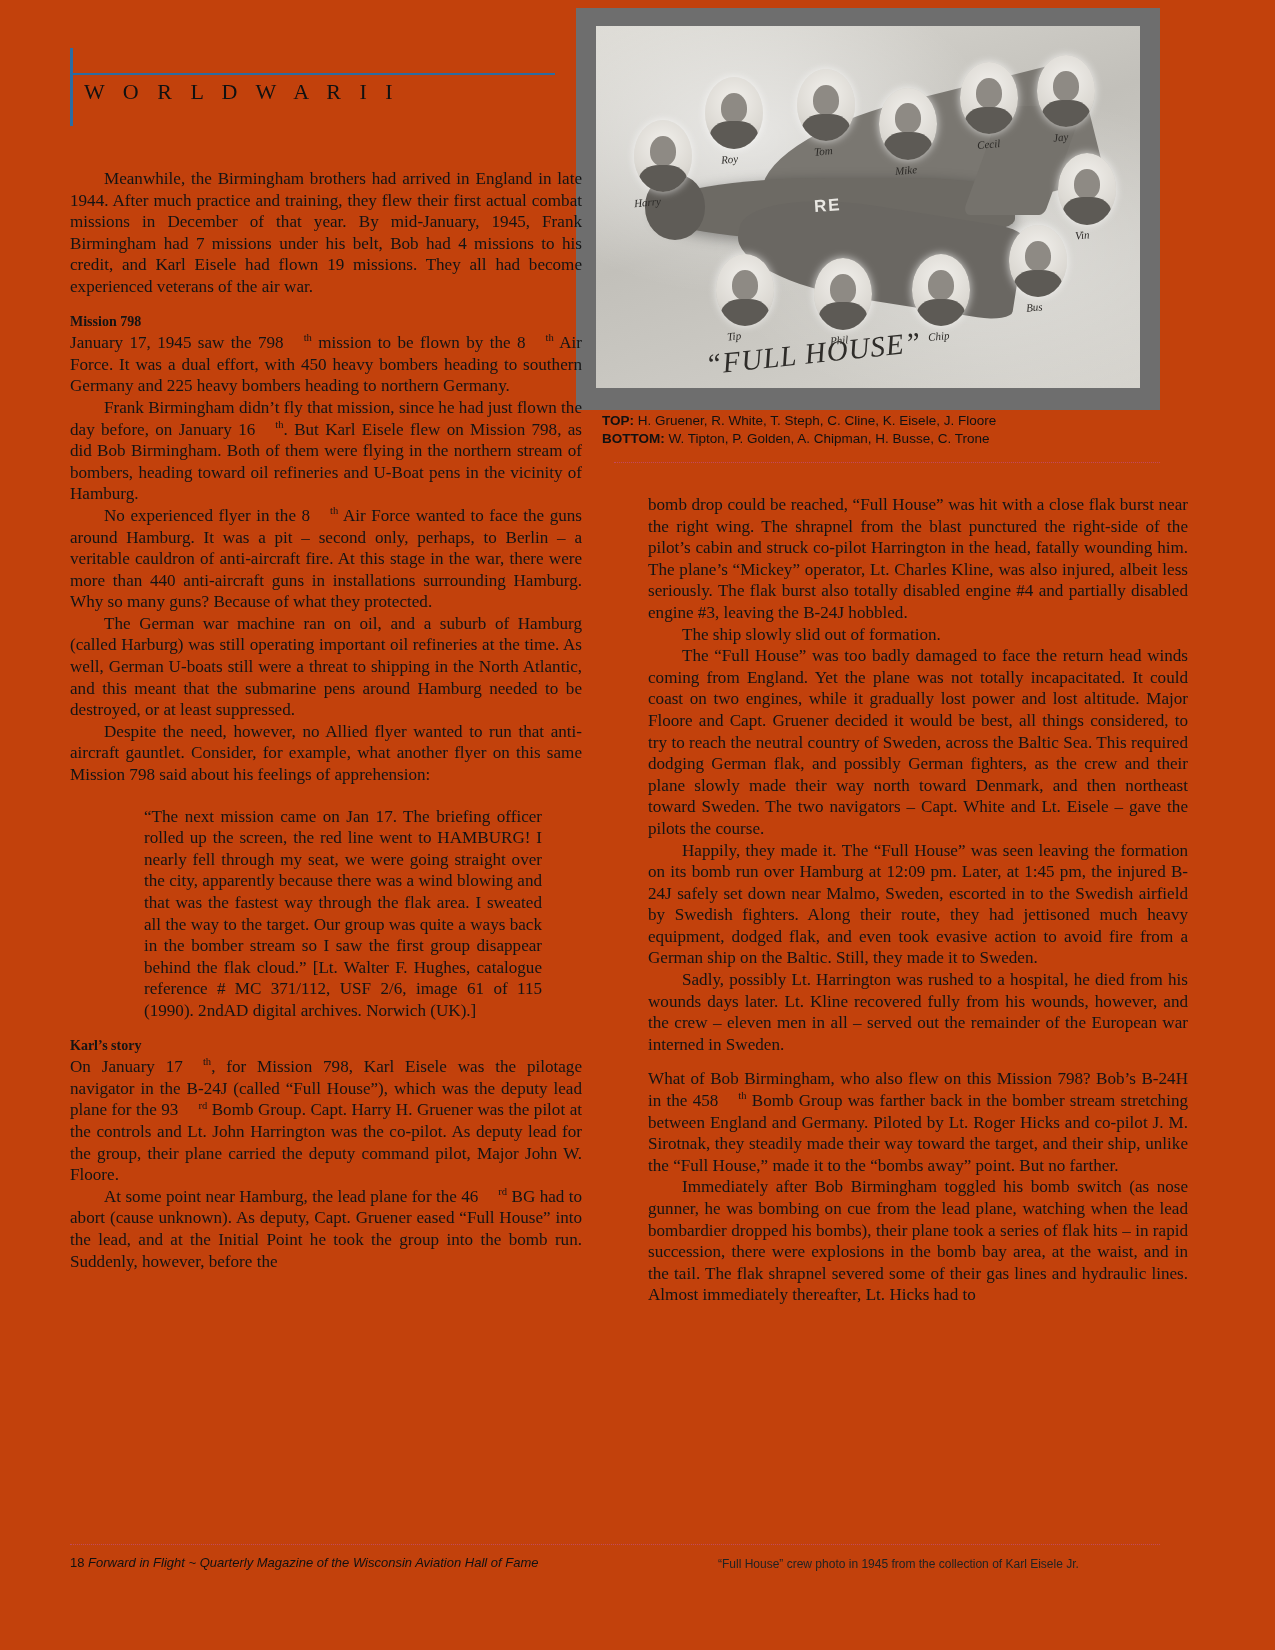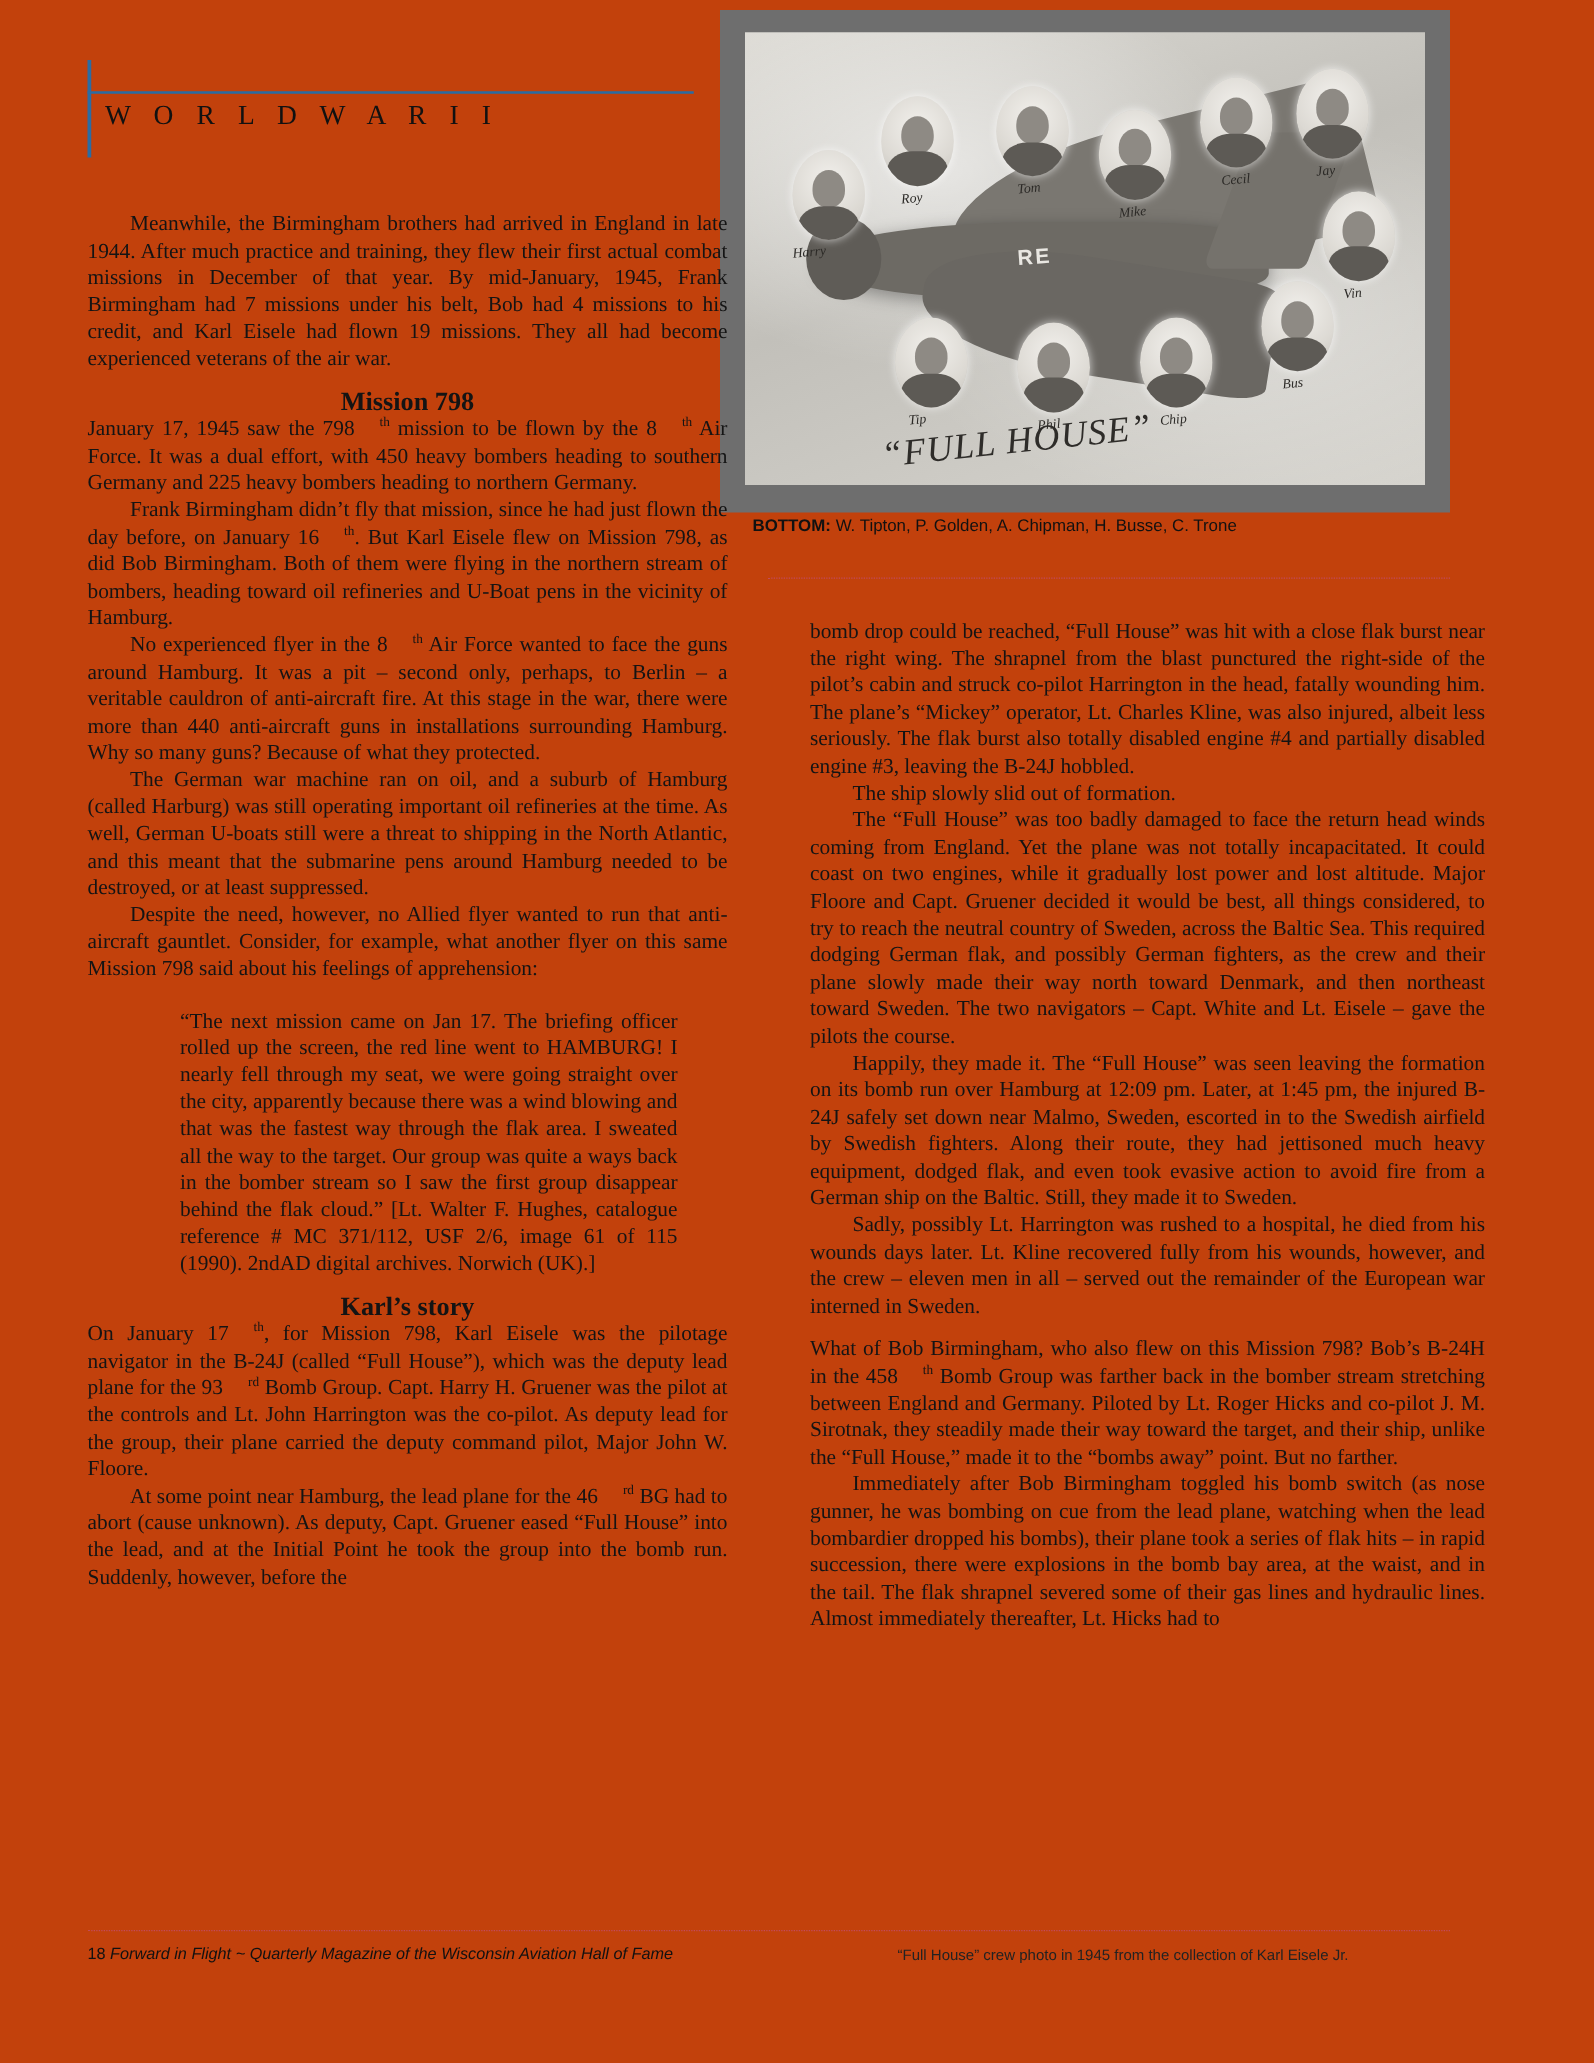--- a/index.html
+++ b/index.html
@@ -217,24 +217,24 @@
     text-align: justify;
     color: #141414;
   }
   .col-left  { left: 70px;  top: 168px;  width: 512px; }
   .col-right { left: 617px; top: 494px;  width: 540px; margin-left: 31px; }
 
   .col p { margin: 0; text-indent: 34px; }
   .col p.noindent { text-indent: 0; }
   .col h3 {
     margin: 0;
-    font-size: 21px;
+    font-size: 14px;
     font-weight: 700;
     text-indent: 0;
-    text-align: center;
+    text-align: left;
   }
   .spacer-sm { height: 13px; }
   .quote-block {
     margin: 20px 0 0 74px;
     width: 398px;
     text-align: justify;
   }
   .quote-block p { text-indent: 0; margin: 0; }
   sup { font-size: 0.62em; vertical-align: super; line-height: 0; padding-left: 20px; }
 
@@ -301,20 +301,23 @@
       <div class="namelabel" style="left:79%; top:76%;">Bus</div>
       <div class="namelabel" style="left:24%; top:84%;">Tip</div>
       <div class="namelabel" style="left:43%; top:85%;">Phil</div>
       <div class="namelabel" style="left:61%; top:84%;">Chip</div>
 
       <div class="fullhouse-script">“FULL HOUSE”</div>
     </div>
   </div>
 
   <div class="photo-caption">
+    <div>
+      <b>TOP:</b><span> H. Gruener, R. White, T. Steph, C. Cline, K. Eisele, J. Floore</span>
+    </div>
     <div>
       <b>BOTTOM:</b><span>  W. Tipton, P. Golden, A. Chipman, H. Busse, C. Trone</span>
     </div>
   </div>
 
   <div class="dotted-sep sep-right-top"></div>
   <div class="dotted-sep sep-bottom"></div>
 
   <div class="col col-left">
     <p>Meanwhile, the Birmingham brothers had arrived in England in late 1944. After much practice and training, they flew their first actual combat missions in December of that year. By mid-January, 1945, Frank Birmingham had 7 missions under his belt, Bob had 4 missions to his credit, and Karl Eisele had flown 19 missions. They all had become experienced veterans of the air war.</p>

